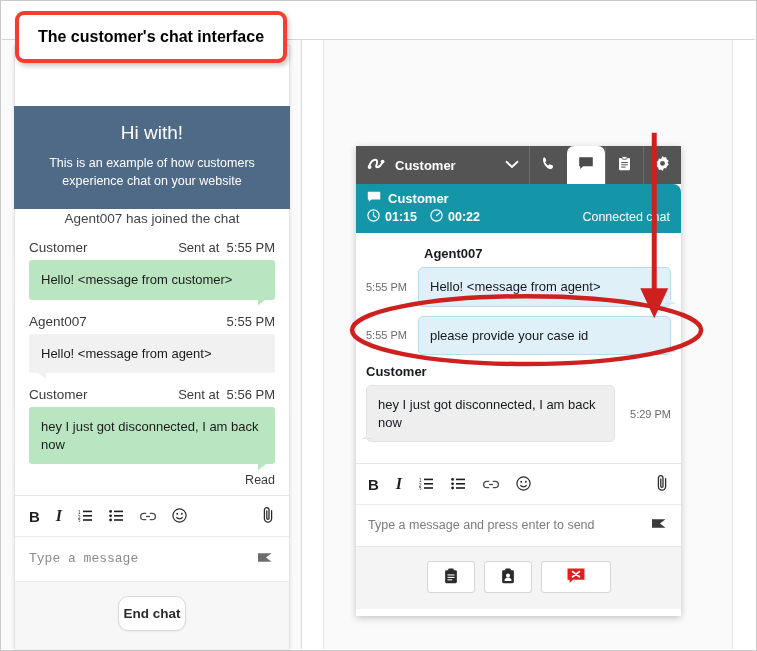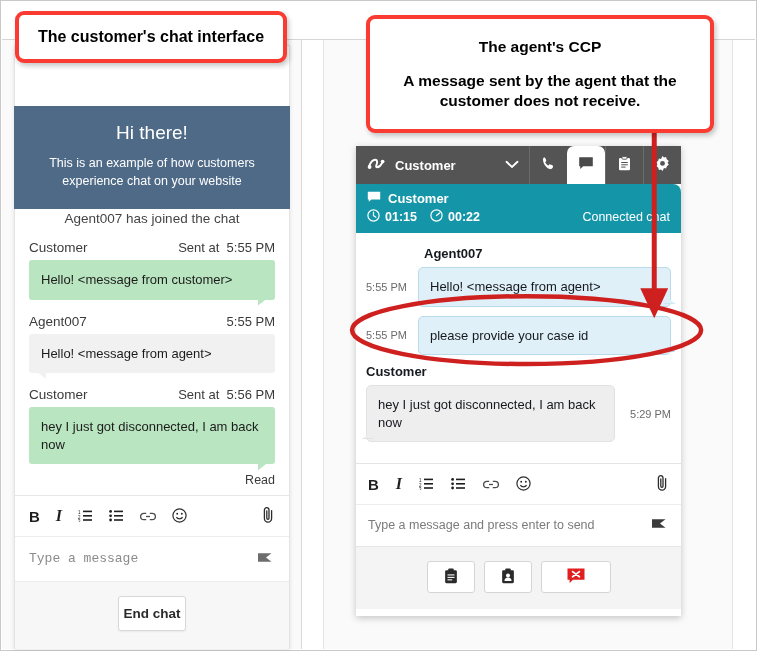--- a/index.html
+++ b/index.html
@@ -202,21 +202,21 @@
   .endchat-wrap {
     background: #f7f7f7;
     border-top: 1px solid #ececec;
     padding: 14px 0 18px;
     text-align: center;
   }
   .endchat-btn {
     display: inline-block;
     background: #ffffff;
     border: 1px solid #d8d8d8;
-    border-radius: 3px;
+    border-radius: 10px;
     padding: 9px 4px;
     font-size: 13.5px;
     font-weight: bold;
     color: #2b2b2b;
     box-shadow: 0 1px 2px rgba(0,0,0,.06);
     cursor: pointer;
   }
 
   
   .mid-gutter {
@@ -546,21 +546,21 @@
           </span>
         </div>
 
         <div class="endchat-wrap">
           <span class="endchat-btn">End chat</span>
         </div>
       </div>
     </div>
 
     <div class="cust-header">
-      <h1>Hi there!</h1>
+      <h1>Hi with!</h1>
       <p>This is an example of how customers experience chat on your website</p>
     </div>
   </div>
 
   <div class="mid-gutter">
     <div class="ccp-bg"></div>
   </div>
 
   <div class="ccp">
 
@@ -770,18 +770,14 @@
     <path d="M655 132 L655 300" stroke="#cf2020" stroke-width="5" fill="none"></path>
     <path d="M655 318 L641 288 L669 288 Z" fill="#cf2020"></path>
 
     <ellipse cx="527" cy="330" rx="175" ry="34" fill="none" stroke="#cf2020" stroke-width="4.5"></ellipse>
   </svg>
 
   <div class="callout callout-left">
     <span>The customer's chat interface</span>
   </div>
 
-  <div class="callout callout-right">
-    <span class="ttl">The agent's CCP</span>
-    <span>A message sent by the agent that the customer does not receive.</span>
-  </div>
 
 </div>
 
 </body></html>

